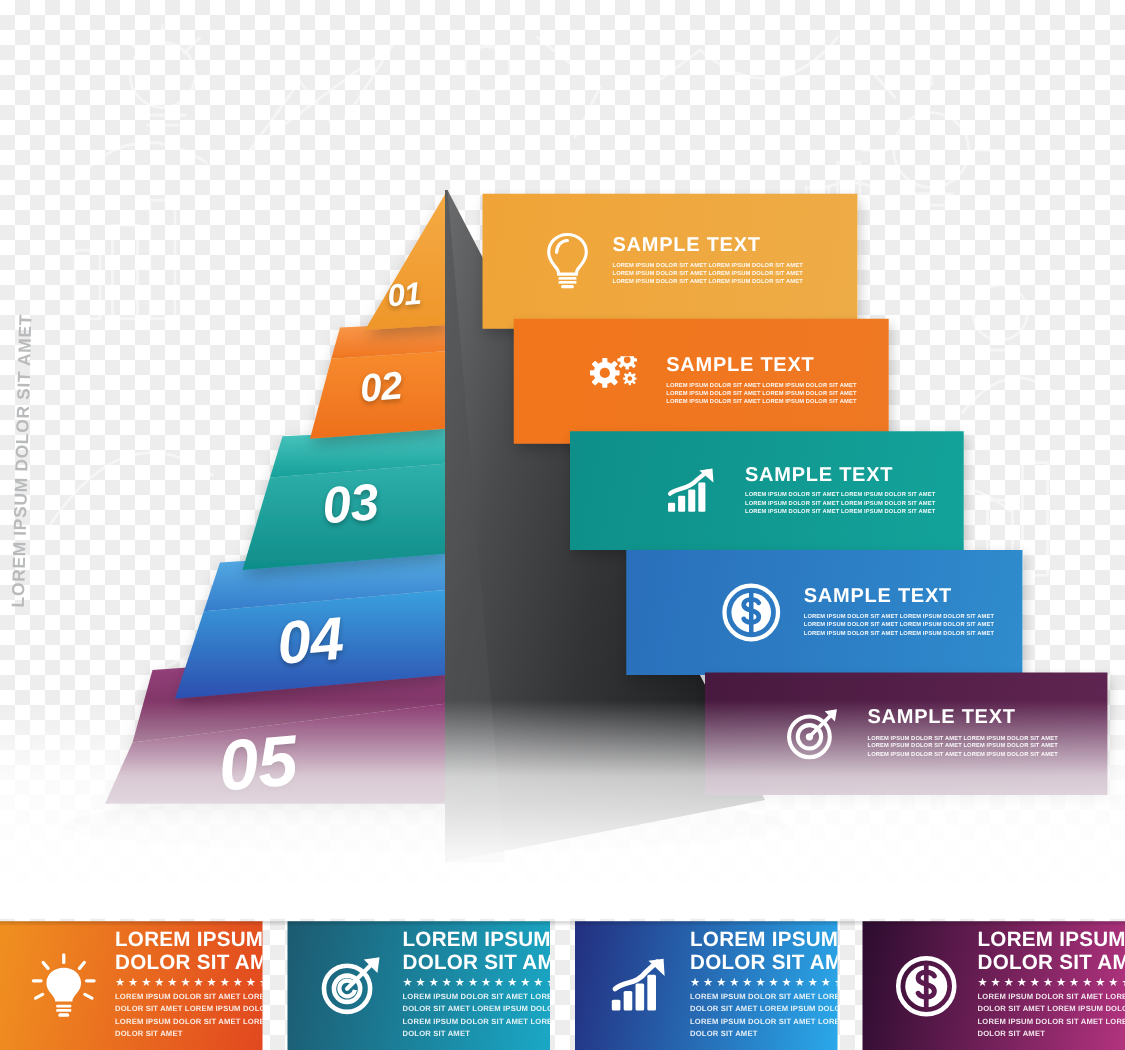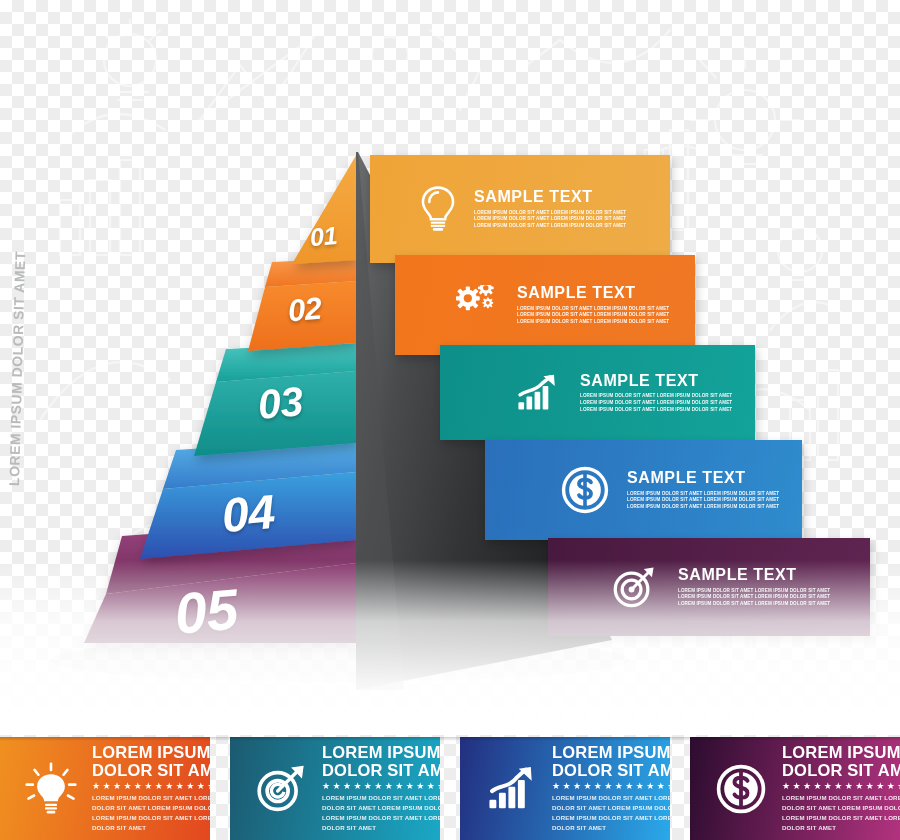--- a/index.html
+++ b/index.html
@@ -41,20 +41,21 @@
   .vtext{
     position:absolute;color:#cfd0d1;font-weight:bold;
     font-family:"Liberation Sans",sans-serif;white-space:nowrap;
     letter-spacing:.5px;
   }
 
   
   .banner{
     position:absolute;color:#fff;
     box-shadow:2px 4px 9px rgba(0,0,0,.20);
+    margin-left:16px;
   }
   .banner .bicon{
     position:absolute;left:0;top:50%;transform:translateY(-50%);
     display:flex;align-items:center;justify-content:center;
   }
   .banner .btxt{position:absolute;top:50%;transform:translateY(-50%);}
   .banner .bhead{
     font-weight:bold;letter-spacing:.6px;line-height:1.05;color:#ffffff;
   }
   .banner .blorem{

